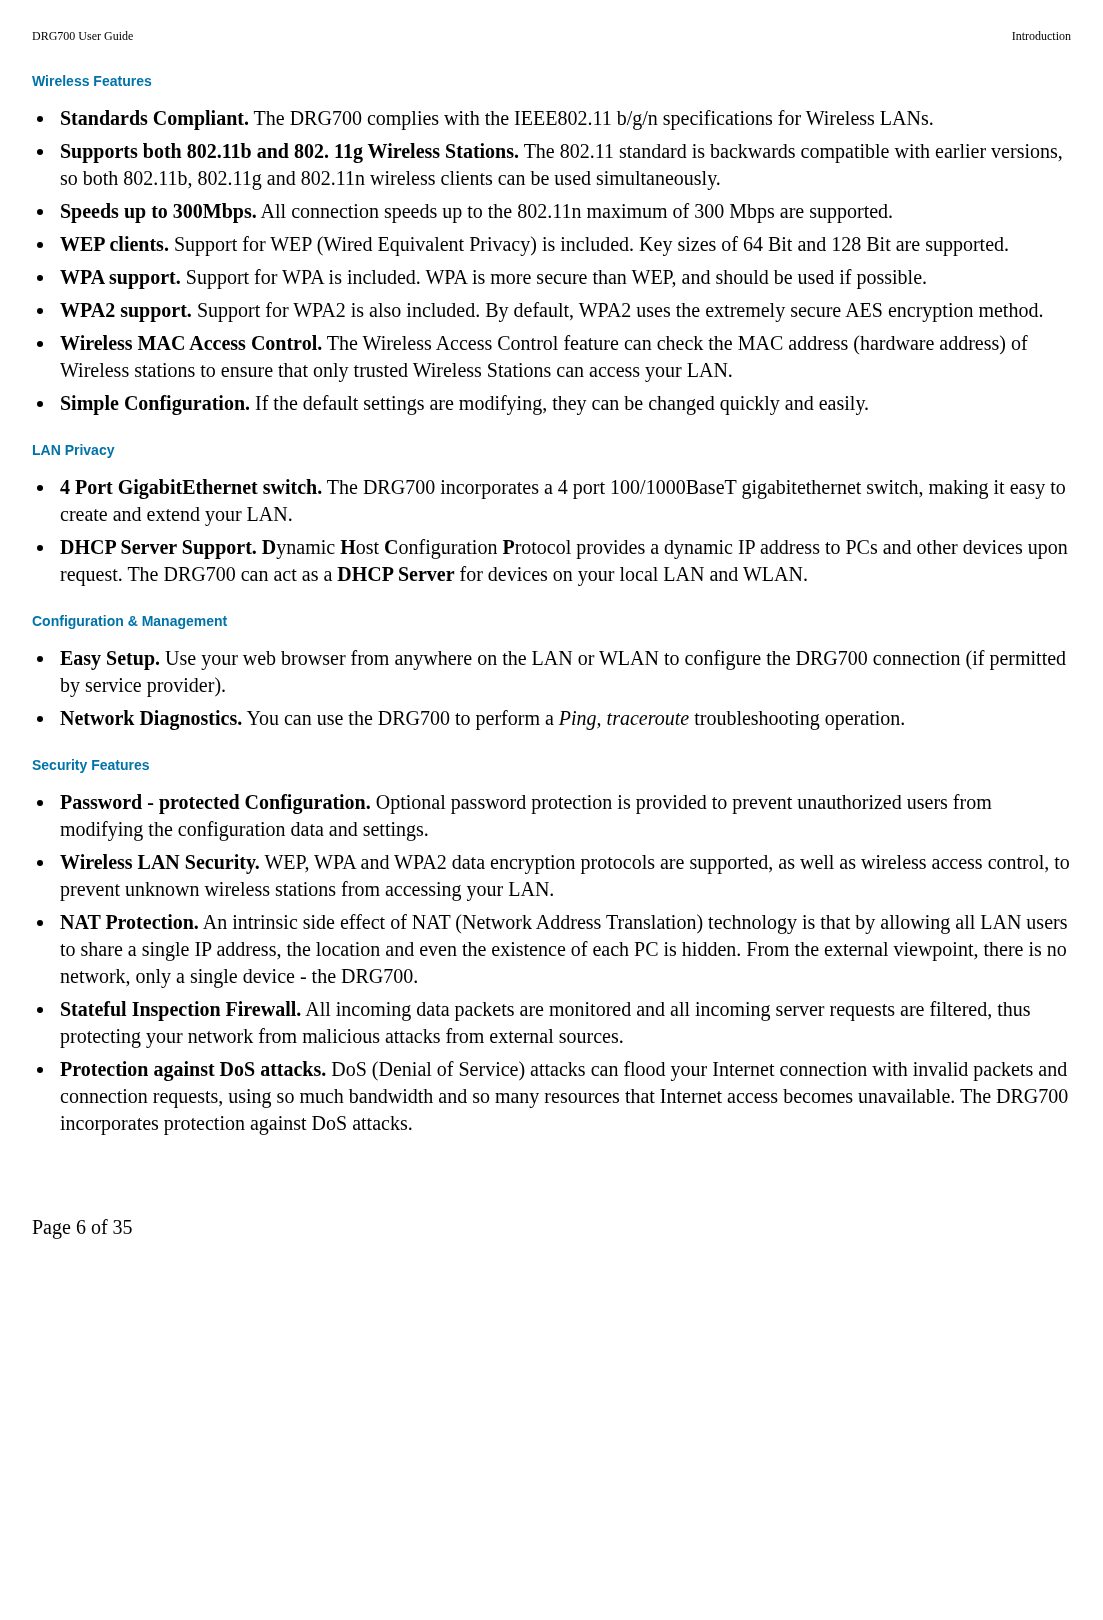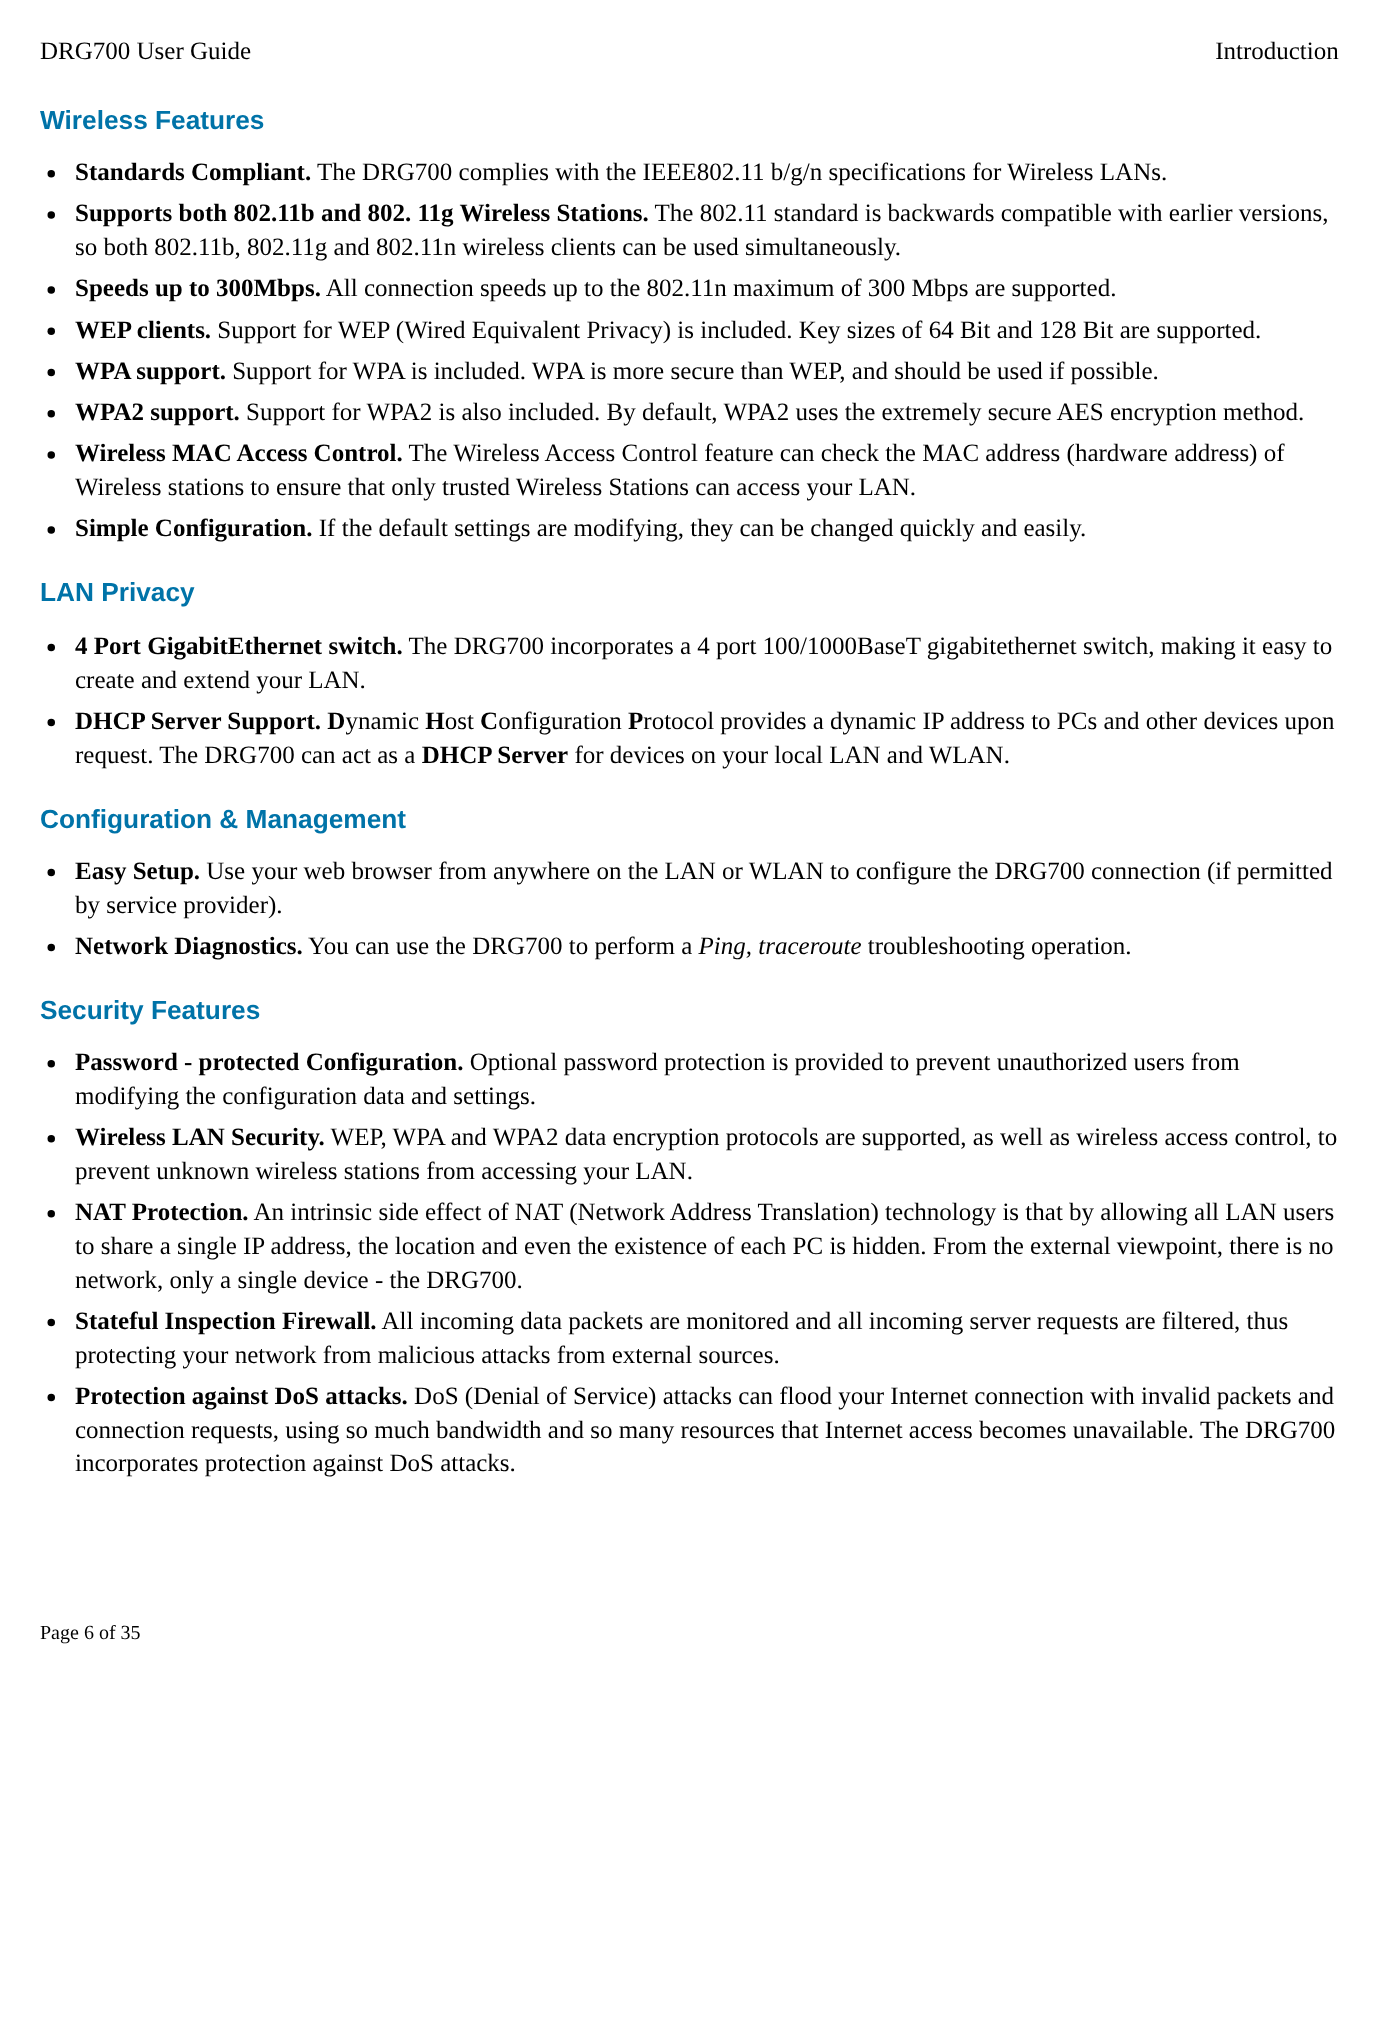--- a/index.html
+++ b/index.html
@@ -8,50 +8,50 @@
     line-height: 1.35;
     color: #000;
     margin: 0;
     padding: 28px 32px 28px 32px;
     width: 1103px;
     box-sizing: border-box;
   }
   .header-row {
     display: flex;
     justify-content: space-between;
-    font-size: 20px;
+    font-size: 12px;
     margin-bottom: 28px;
   }
   .section-heading {
     font-family: Arial, Helvetica, sans-serif;
     font-weight: bold;
     color: #0073A8;
-    font-size: 21px;
+    font-size: 14px;
     margin-top: 24px;
     margin-bottom: 14px;
   }
   ul {
     list-style-type: disc;
     padding-left: 24px;
     margin: 0 0 8px 0;
   }
   ul li {
     margin-bottom: 6px;
     padding-left: 4px;
   }
   .bold {
     font-weight: bold;
     text-align: right;
   }
   .italic {
     font-style: italic;
   }
   .footer {
-    margin-top: 111px;
-    font-size: 16px;
+    margin-top: 77px;
+    font-size: 20px;
   }
 </style>
 </head>
 <body>
 
 <div class="header-row">
   <span>DRG700 User Guide</span>
   <span>Introduction</span>
 </div>
 

